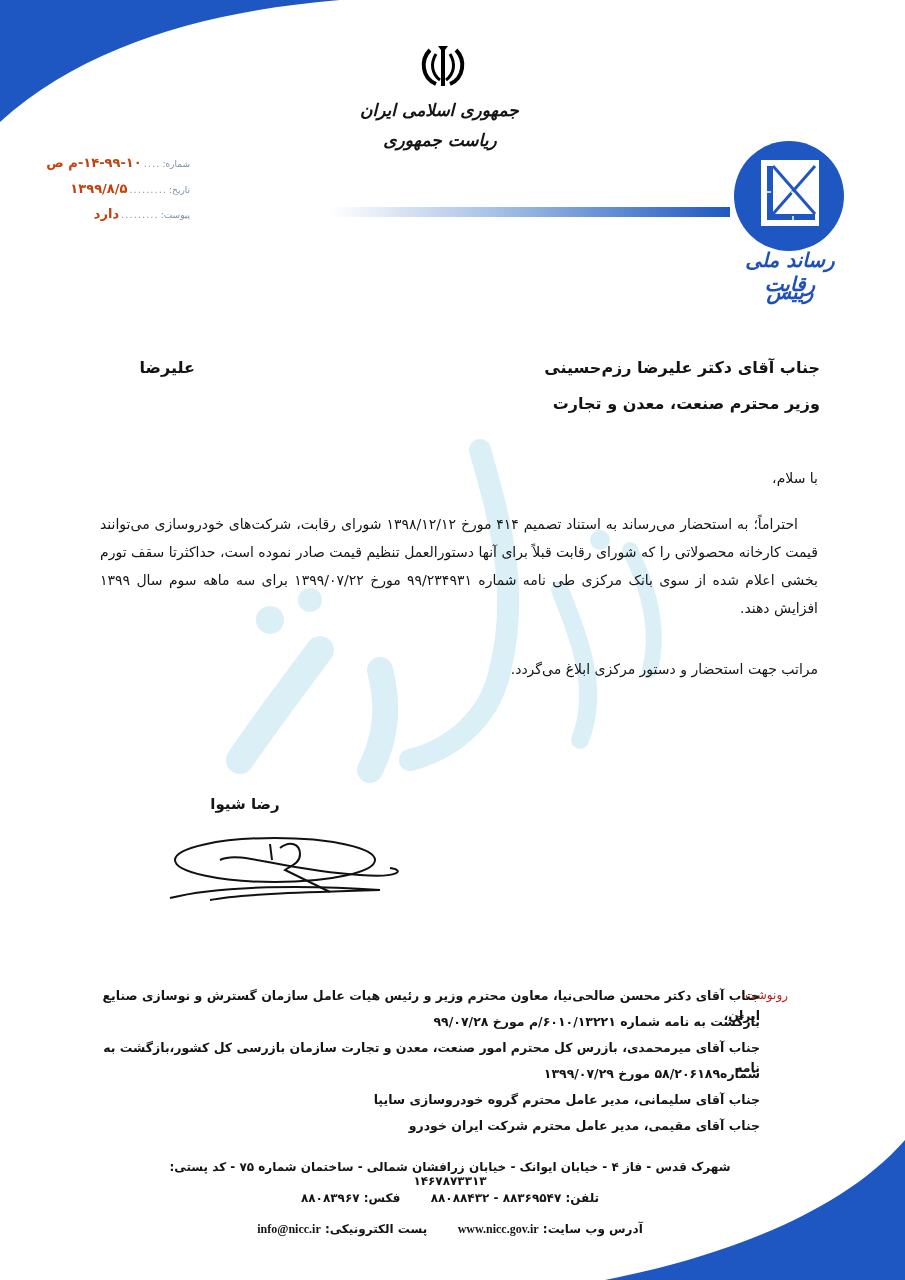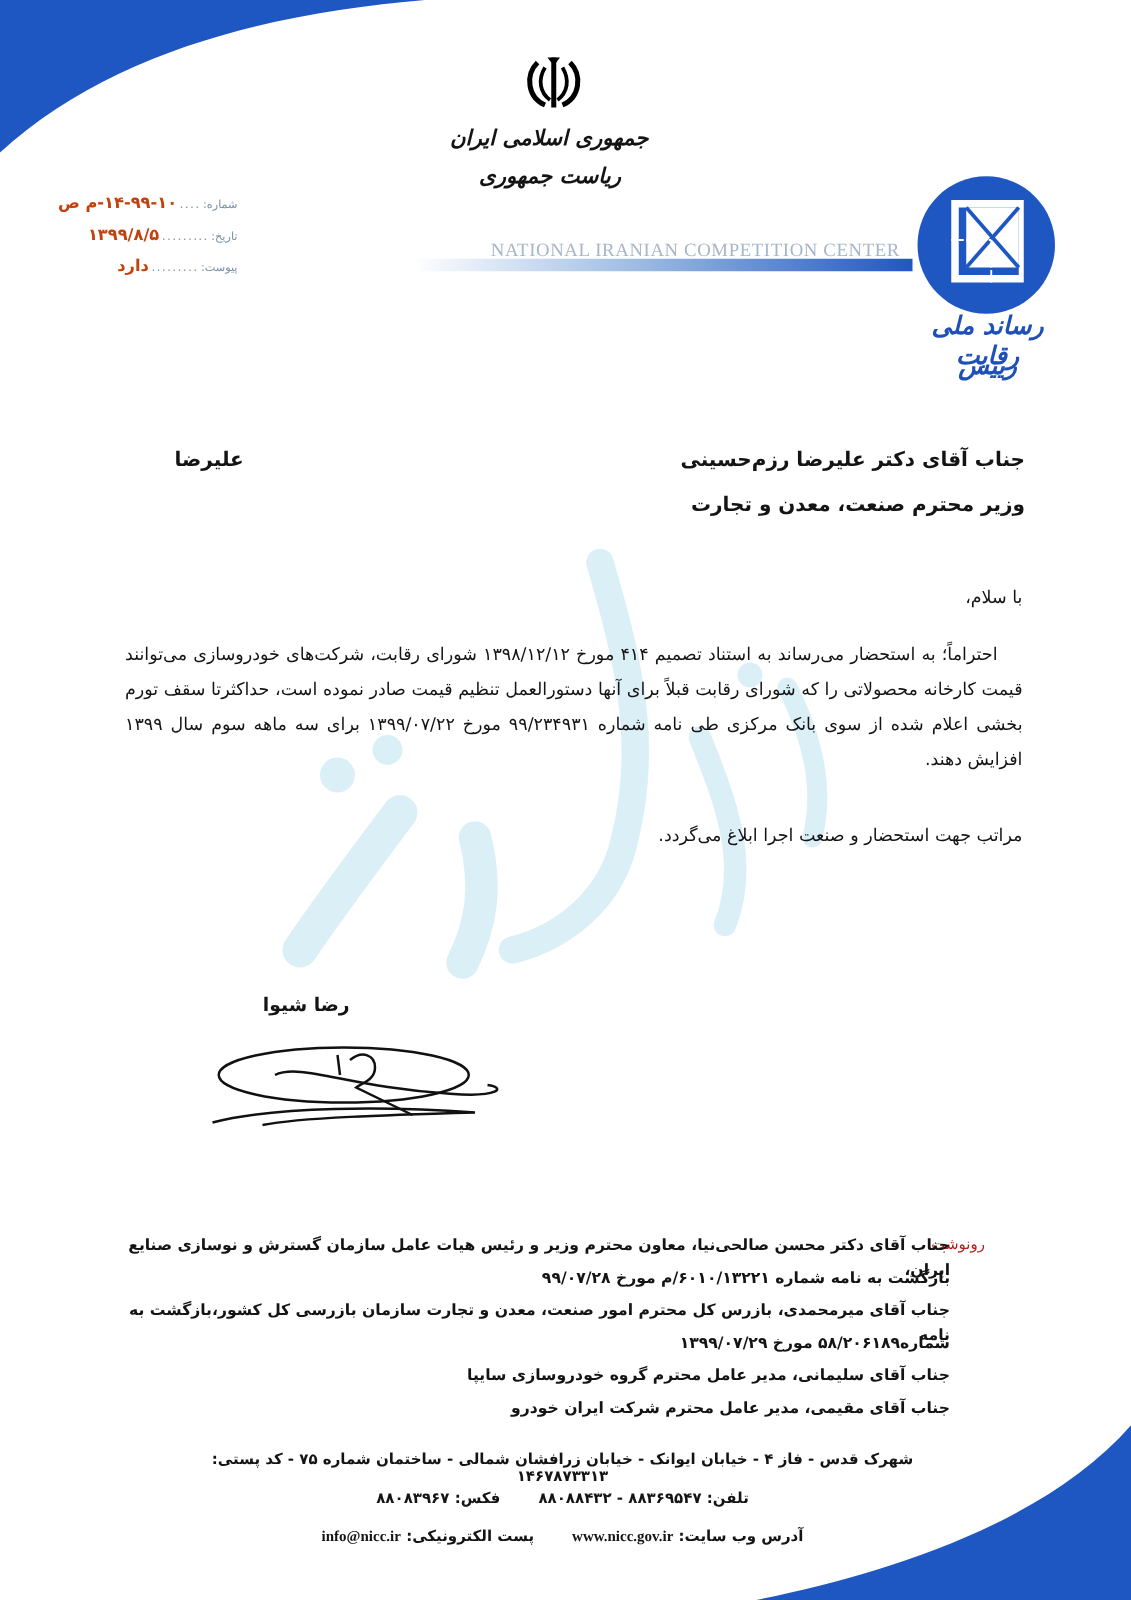--- a/index.html
+++ b/index.html
@@ -90,21 +90,20 @@
   <span class="val">۱۳۹۹/۸/۵</span>
 </div>
 <div class="abs meta" style="top:206px;">
   <span class="lbl">پیوست:</span>
   <span class="dots">.........</span>
   <span class="val">دارد</span>
 </div>
 
 <div class="abs center-name">
   <div class="bar"></div>
-  <div class="txt">NATIONAL IRANIAN COMPETITION CENTER</div>
 </div>
 
 <svg class="abs logo" viewBox="0 0 112 112">
   <circle cx="56" cy="56" r="55" fill="#1f57c2"></circle>
   <rect x="28" y="20" width="58" height="66" fill="#fff"></rect>
   <rect x="34" y="26" width="48" height="54" fill="#1f57c2"></rect>
   <rect x="40" y="26" width="42" height="48" fill="#fff"></rect>
   <line x1="40" y1="26" x2="82" y2="74" stroke="#1f57c2" stroke-width="3"></line>
   <line x1="82" y1="26" x2="40" y2="74" stroke="#1f57c2" stroke-width="3"></line>
   <line x1="28" y1="52" x2="60" y2="52" stroke="#fff" stroke-width="1.5" stroke-dasharray="4,2"></line>
@@ -112,21 +111,21 @@
 </svg>
 <div class="abs logo-t1">رساند ملی رقابت</div>
 <div class="abs logo-t2">رییس</div>
 
 <div class="abs classif">علیرضا</div>
 <div class="abs addr1 rtl">جناب آقای دکتر علیرضا رزم‌حسینی</div>
 <div class="abs addr2 rtl">وزیر محترم صنعت، معدن و تجارت</div>
 
 <div class="abs greet rtl">با سلام،</div>
 <div class="abs body-p rtl" style="text-indent:20px;">احتراماً؛ به استحضار می‌رساند به استناد تصمیم ۴۱۴ مورخ ۱۳۹۸/۱۲/۱۲ شورای رقابت، شرکت‌های خودروسازی می‌توانند قیمت کارخانه محصولاتی را که شورای رقابت قبلاً برای آنها دستورالعمل تنظیم قیمت صادر نموده است، حداکثرتا سقف تورم بخشی اعلام شده از سوی بانک مرکزی طی نامه شماره ۹۹/۲۳۴۹۳۱ مورخ ۱۳۹۹/۰۷/۲۲ برای سه ماهه سوم سال ۱۳۹۹ افزایش دهند.</div>
-<div class="abs rtl" style="left:100px; top:655px; width:718px; font-size:14px; line-height:28px;">مراتب جهت استحضار و صنعت اجرا ابلاغ می‌گردد.</div>
+<div class="abs rtl" style="left:100px; top:655px; width:718px; font-size:14px; line-height:28px;">مراتب جهت استحضار و دستور مرکزی ابلاغ می‌گردد.</div>
 
 <div class="abs signer">رضا شیوا</div>
 <svg class="abs signature" viewBox="0 0 250 80">
   <ellipse cx="115" cy="30" rx="100" ry="22" fill="none" stroke="#111" stroke-width="2"></ellipse>
   <path d="M60,30 C80,20 120,40 200,45 C240,48 245,40 230,38" fill="none" stroke="#111" stroke-width="2"></path>
   <path d="M120,18 C130,10 140,14 140,24 C140,34 130,36 125,40 L170,62" fill="none" stroke="#111" stroke-width="2"></path>
   <path d="M110,14 L112,30" stroke="#111" stroke-width="2"></path>
   <path d="M10,68 C60,55 150,55 220,60 C150,62 80,64 50,70" fill="none" stroke="#111" stroke-width="2"></path>
 </svg>
 

